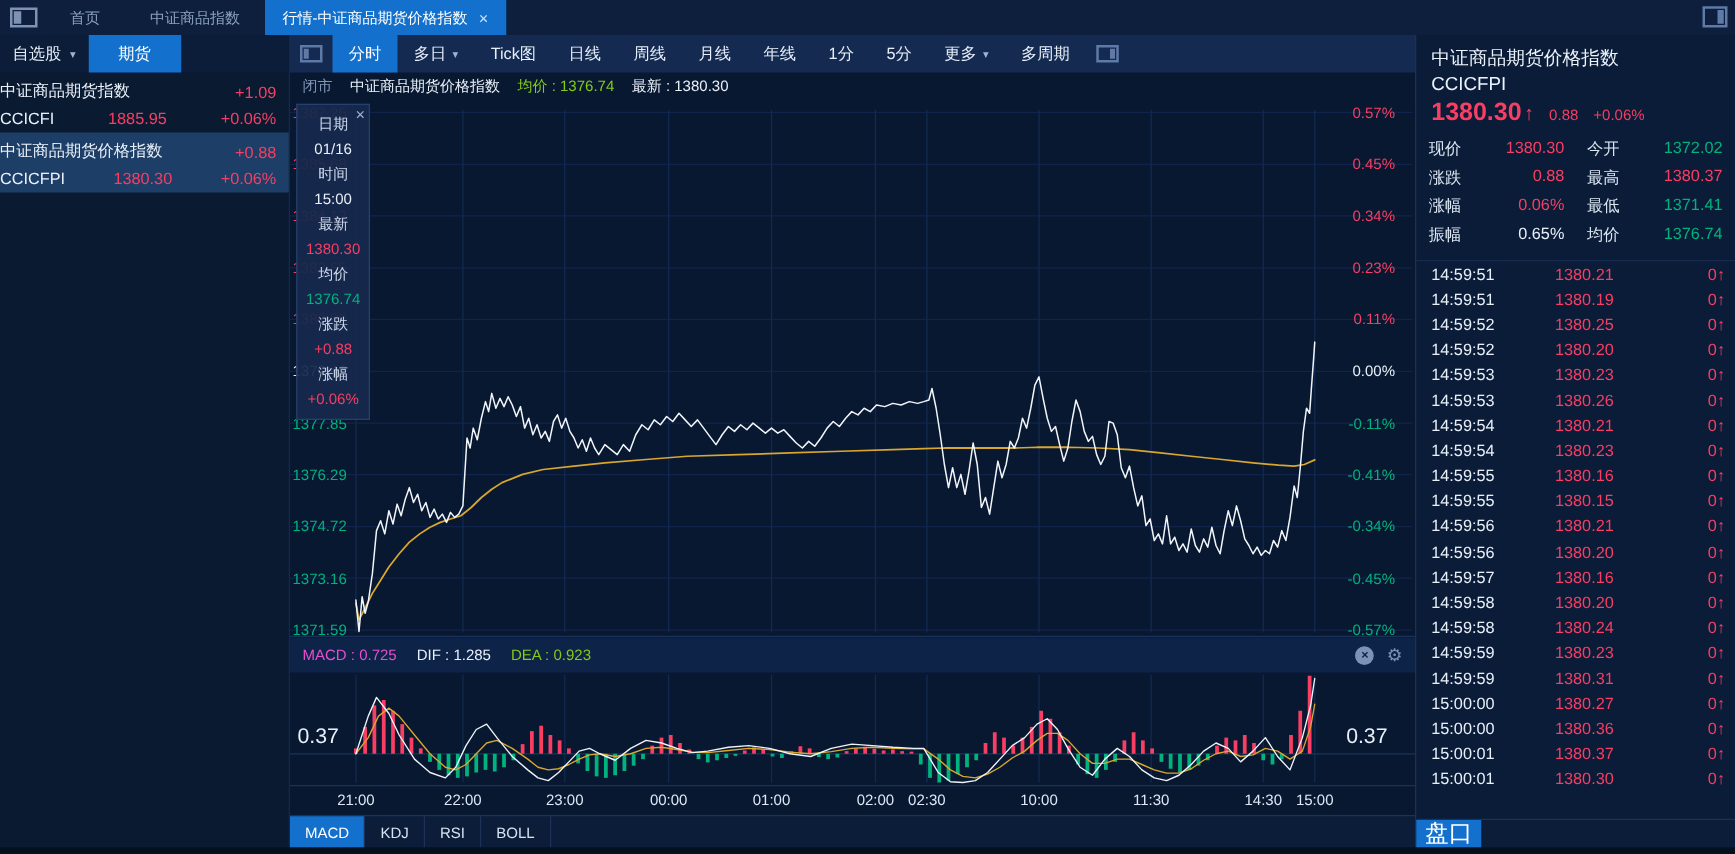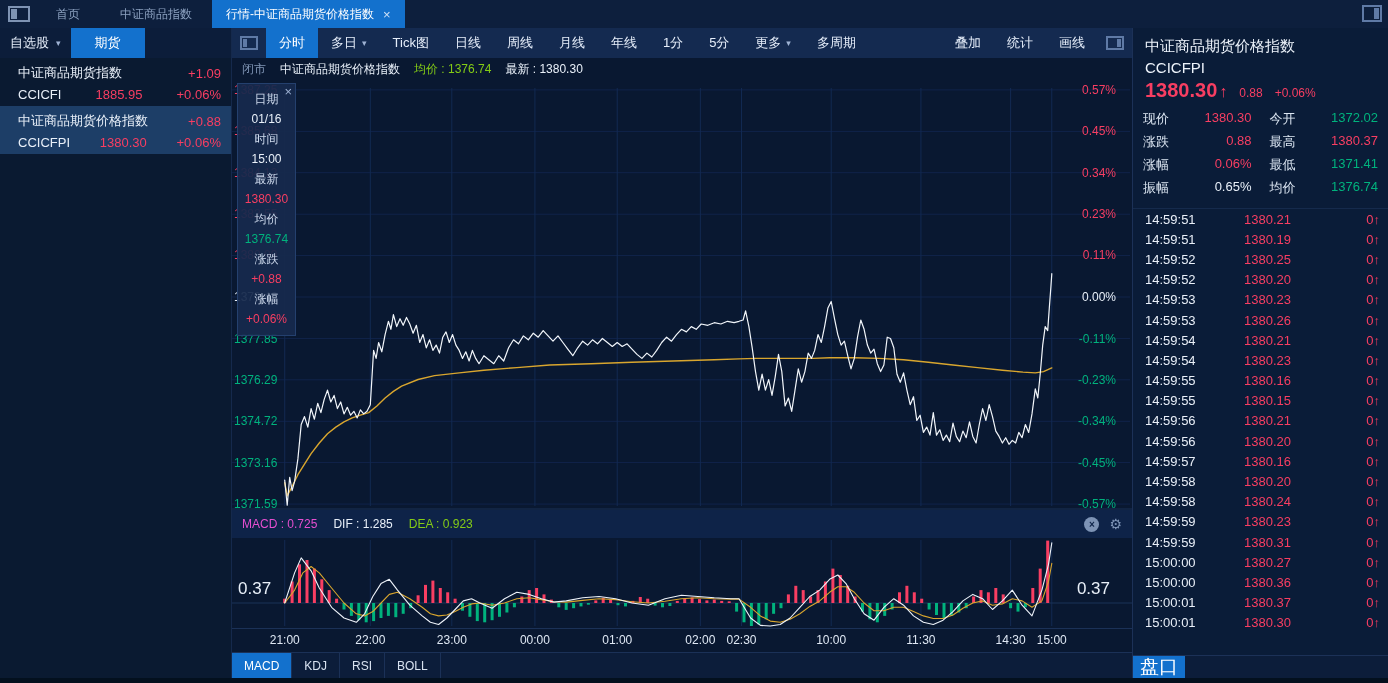--- a/index.html
+++ b/index.html
@@ -23,21 +23,21 @@
   .top-tab .x { margin-left:9px; font-size:13px; color:#cfe2f8; }
   .corner-icon { position:absolute; right:6px; top:5px; width:20px; height:17px; border:2px solid #5f7aa6; }
   .corner-icon i { position:absolute; right:1px; top:1px; bottom:1px; width:5px; background:#5f7aa6; }
 
   
   .sidebar { position:absolute; top:28px; left:0; width:232px; height:650px; background:#0a1a31; border-right:1px solid #15294c; }
   .sb-head { height:30px; display:flex; align-items:stretch; background:#0c1d3a; }
   .sb-drop { display:flex; align-items:center; padding:0 10px; color:#e6eefa; font-size:13px; }
   .sb-drop .caret { color:#9fb3d4; font-size:9px; margin-left:7px; }
   .sb-cat { width:74px; background:#1371cd; color:#fff; font-size:13px; display:flex; align-items:center; justify-content:center; }
-  .sb-item { height:48px; padding:6px 10px 4px 18px; display:flex; flex-direction:column; justify-content:space-between; }
+  .sb-item { height:48px; padding:6px 10px 4px 0; display:flex; flex-direction:column; justify-content:space-between; }
   .sb-item.sel { background:#1d3e67; }
   .sb-row { display:flex; justify-content:space-between; align-items:center; }
   .sb-name { color:#e9f0f9; font-size:13px; }
   .sb-code { color:#e9f0f9; font-size:13px; }
   .sb-px { font-size:13px; }
 
   
   .center { position:absolute; top:28px; left:232px; width:900px; height:650px; background:#091831; }
   .toolbar { height:30px; background:#142a50; display:flex; align-items:stretch; }
   .tb-icon { width:18px; height:14px; border:2px solid #5f7aa6; margin:8px 8px 0 8px; position:relative; }
@@ -191,25 +191,20 @@
         <div class="tb-btn">
           <span>5分</span>
         </div>
         <div class="tb-btn">
           <span>更多</span>
           <span class="caret">▾</span>
         </div>
         <div class="tb-btn">
           <span>多周期</span>
         </div>
-      </div>
-    <div class="tb-right" id="tbRight">
-        <div class="tb-btn">叠加</div>
-        <div class="tb-btn">统计</div>
-        <div class="tb-btn">画线</div>
       </div>
     <span class="tb-icon" style="margin-right:8px;">
         <i style="left:auto;right:1px;"></i>
       </span>
   </div>
 
   <div class="subtitle">
     <span class="seg gray">闭市</span>
     <span class="seg white">中证商品期货价格指数</span>
     <span class="seg orange"><span>均价 :</span> <span>1376.74</span></span>
@@ -256,21 +251,21 @@
       <span class="yl green" style="top: 341.315px;">1374.72</span>
       <span class="yl green" style="top: 382.577px;">1373.16</span>
       <span class="yl green" style="top: 424.103px;">1371.59</span>
       <span class="yr red" style="top: 9.8965px;">0.57%</span>
       <span class="yr red" style="top: 51.423px;">0.45%</span>
       <span class="yr red" style="top: 92.685px;">0.34%</span>
       <span class="yr red" style="top: 134.212px;">0.23%</span>
       <span class="yr red" style="top: 175.474px;">0.11%</span>
       <span class="yr white" style="top: 217px;">0.00%</span>
       <span class="yr green" style="top: 258.526px;">-0.11%</span>
-      <span class="yr green" style="top: 299.788px;">-0.23%</span>
+      <span class="yr green" style="top: 299.788px;">-0.41%</span>
       <span class="yr green" style="top: 341.315px;">-0.34%</span>
       <span class="yr green" style="top: 382.577px;">-0.45%</span>
       <span class="yr green" style="top: 424.103px;">-0.57%</span>
       <div class="tooltip">
       <span class="tt-close">×</span>
       <div id="ttRows">
           <div class="tt-row" style="color: rgb(205, 217, 236);">日期</div>
           <div class="tt-row white">01/16</div>
           <div class="tt-row" style="color: rgb(205, 217, 236);">时间</div>
           <div class="tt-row white">15:00</div>

